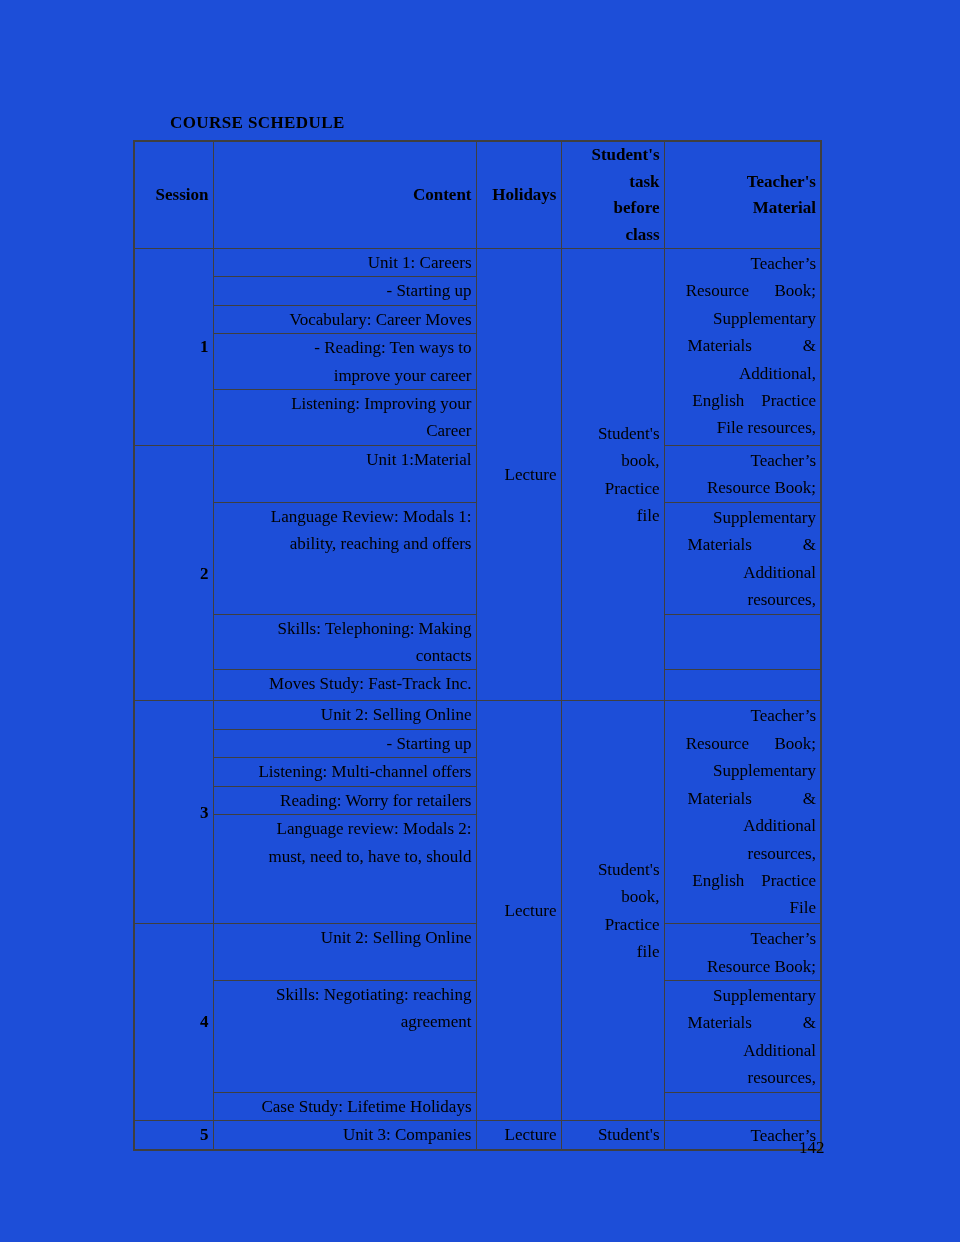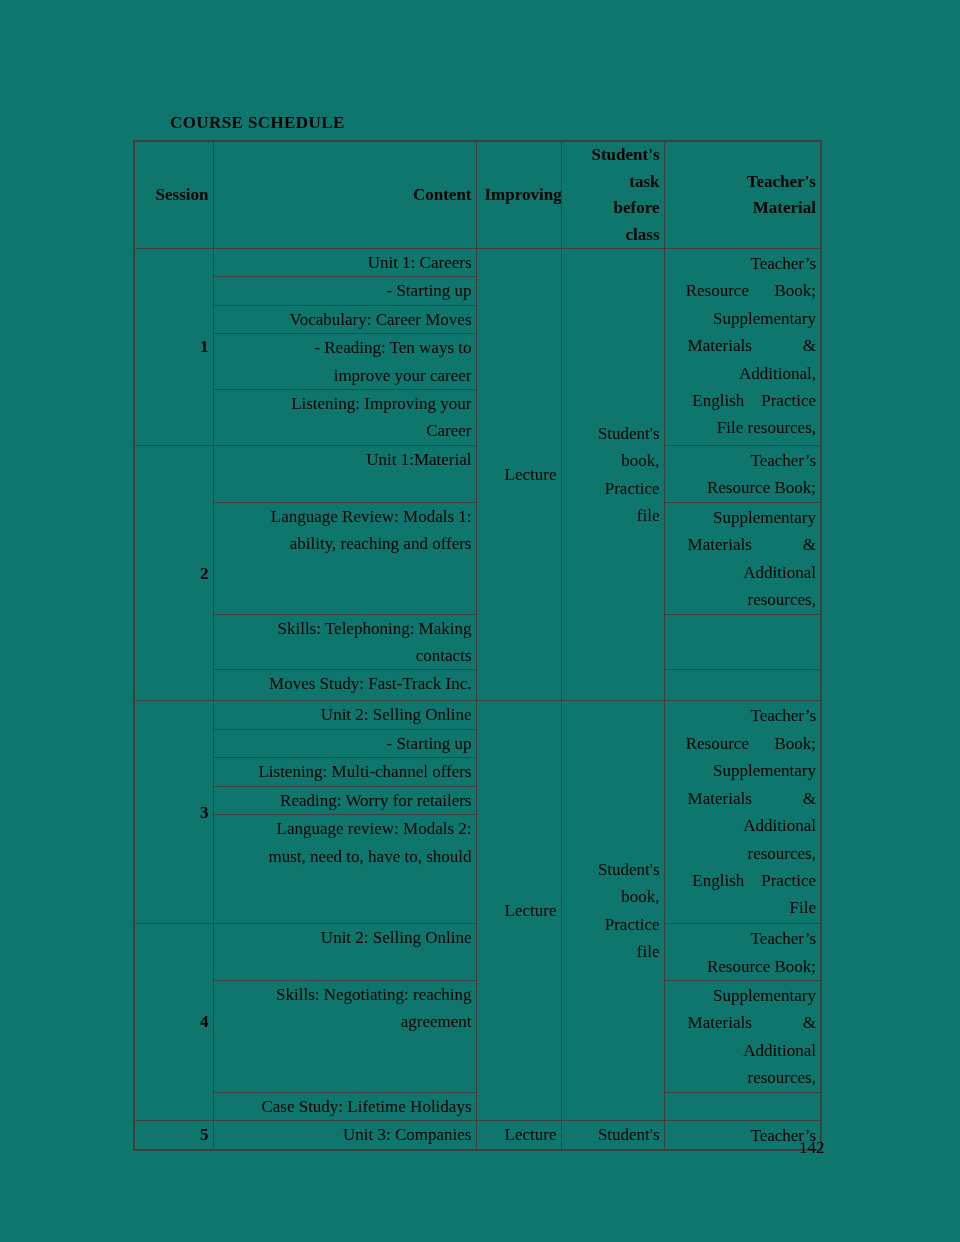--- a/index.html
+++ b/index.html
@@ -1,20 +1,20 @@
 <!DOCTYPE html>
 <html><head>
 <meta charset="utf-8">
 <style>
   html, body { margin:0; padding:0; background:#ffffff; }
   .page {
     position: relative;
     width: 960px;
     height: 1242px;
-    background: #0f766e;
+    background: #1d4ed8;
     font-family: "Liberation Serif", "DejaVu Serif", serif;
     color: #000;
     overflow: hidden;
   }
   .title {
     position: absolute;
     left: 170px;
     top: 113px;
     font-size: 17px;
     font-weight: bold;
@@ -73,21 +73,21 @@
       <col style="width:79px">
       <col style="width:263px">
       <col style="width:85px">
       <col style="width:103px">
       <col style="width:157px">
     </colgroup>
     <thead>
       <tr style="height:107px">
         <th>Session</th>
         <th>Content</th>
-        <th>Improving</th>
+        <th>Holidays</th>
         <th>Student's
 task
 before
 class</th>
         <th>Teacher's
 Material</th>
       </tr>
     </thead>
     <tbody>
 

